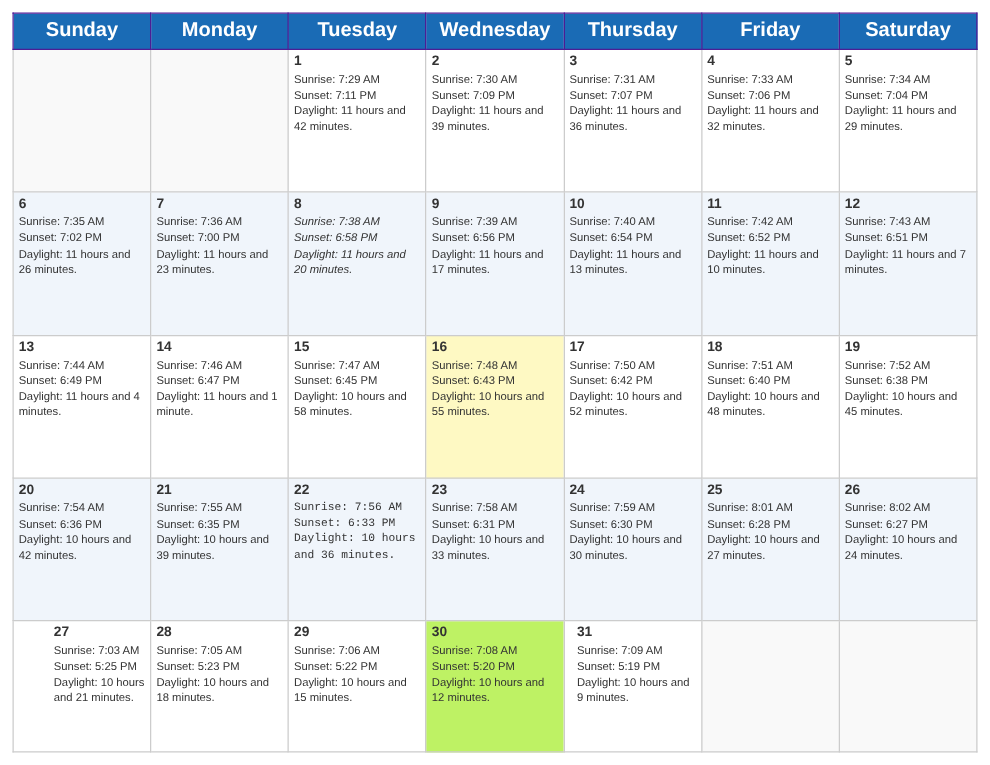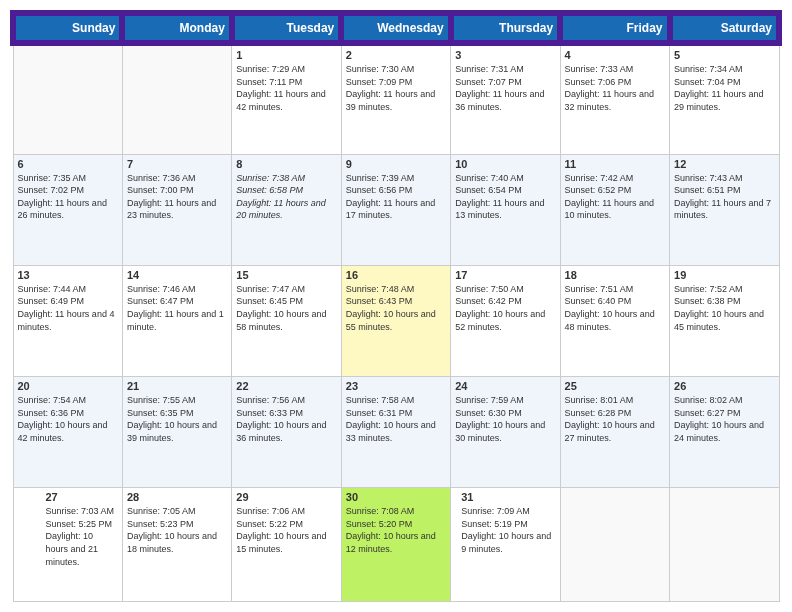--- a/index.html
+++ b/index.html
@@ -48,25 +48,25 @@
     .calendar {
       flex: 1;
       border: 1px solid #ccc;
       border-collapse: collapse;
       width: 100%;
       table-layout: fixed;
     }
     .calendar th {
       background: #1a6bb5;
       color: #fff;
-      font-size: 12px;
+      font-size: 16px;
       font-weight: bold;
       padding: 5px 4px;
-      text-align: right;
-      border: 6px solid #4c1d95;
+      text-align: center;
+      border: 1px solid #4c1d95;
     }
     .calendar td {
       border: 1px solid #ccc;
       vertical-align: top;
       padding: 3px 4px;
       font-size: 9px;
       color: #333;
       background: #fff;
       height: 82px;
     }
@@ -243,21 +243,21 @@
 Daylight: 10 hours and 42 minutes.</div>
           </td>
           <td style="background: rgb(240, 245, 251);">
             <span class="day-num">21</span>
             <div class="cell-text" style="white-space: pre-line;">Sunrise: 7:55 AM
 Sunset: 6:35 PM
 Daylight: 10 hours and 39 minutes.</div>
           </td>
           <td style="background: rgb(240, 245, 251);">
             <span class="day-num">22</span>
-            <div class="cell-text" style="white-space: pre-line;">Sunrise: 7:56 AM
+            <div class="cell-text" style="white-space: pre-line; font-family: Liberation Mono, monospace;">Sunrise: 7:56 AM
 Sunset: 6:33 PM
 Daylight: 10 hours and 36 minutes.</div>
           </td>
           <td style="background: rgb(240, 245, 251);">
             <span class="day-num">23</span>
             <div class="cell-text" style="white-space: pre-line;">Sunrise: 7:58 AM
 Sunset: 6:31 PM
 Daylight: 10 hours and 33 minutes.</div>
           </td>
           <td style="background: rgb(240, 245, 251);">

